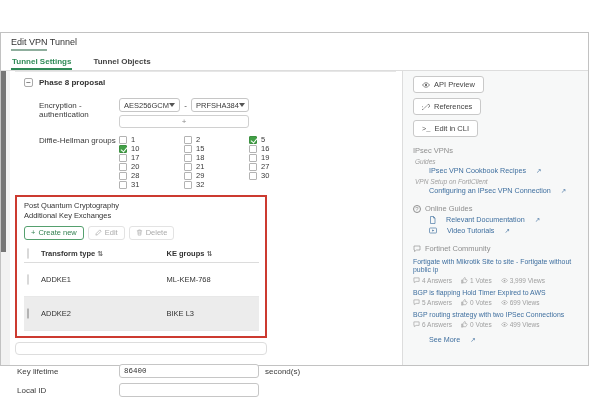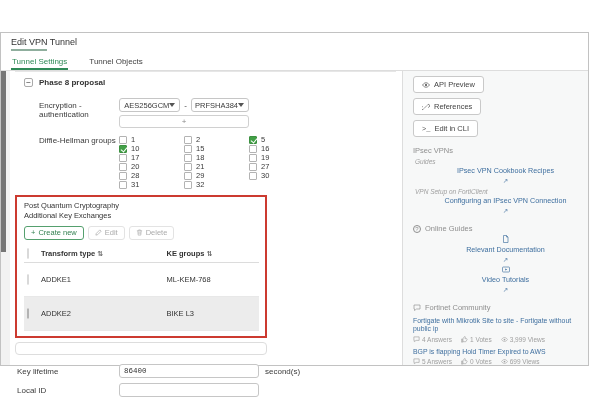--- a/index.html
+++ b/index.html
@@ -7,21 +7,21 @@
   body { font-family:"Liberation Sans","DejaVu Sans",sans-serif; color:#3a3a3a; }
   .canvas { position:relative; width:600px; height:400px; background:#fff; overflow:hidden; }
 
   .window { position:absolute; left:0; top:32px; width:589px; height:334px;
             border:1px solid #c2c2c2; background:#fff; display:flex; flex-direction:column; }
 
   
   .hdr { padding:4px 0 0 10px; }
   .hdr-title { font-size:9px; color:#333; }
   .hdr-underline { width:36px; height:2px; background:#8fae9d; margin-top:2px; }
-  .tabs { display:flex; gap:20px; padding:4px 0 0 10px; border-bottom:1px solid #ddd; }
+  .tabs { display:flex; gap:20px; padding:4px 0 0 10px; border-bottom:1px solid #ddd;font-weight:bold; }
   .tab { font-size:8px; padding:2px 1px 4px; color:#444; cursor:default; }
   .tab.active { color:#2f8a57; border-bottom:2px solid #2f8a57; padding-bottom:2px; }
 
   
   .bod { flex:1; display:flex; min-height:0; }
   .vscroll { width:9px; background:#f2f2f2; position:relative; flex:none; }
   .vscroll .thumb { position:absolute; left:0; top:0; width:5px; height:181px; background:#757575; }
   .main { flex:1; padding:0 6px 0 5px; min-width:0; }
 
   .section-head { display:flex; align-items:center; gap:6px; padding:6px 0 6px 9px;
@@ -29,21 +29,21 @@
   .collapse-box { width:9px; height:9px; border:1px solid #aaa; border-radius:2px; font-size:8px;
                   line-height:7px; text-align:center; color:#777; background:#fdfdfd; }
 
   .form-row { display:flex; margin:5px 0 0 24px; font-size:8px; }
   .form-row.outdent { margin-left:2px; }
   .form-label { width:80px; flex:none; padding-top:3px; color:#3a3a3a; }
   .form-row.outdent .form-label { width:102px; }
 
   .selgroup { width:130px; }
   .selrow { display:flex; align-items:center; gap:4px; }
-  .select { display:flex; align-items:center; justify-content:flex-end; border:1px solid #c6c6c6;
+  .select { display:flex; align-items:center; justify-content:space-between; border:1px solid #c6c6c6;
             border-radius:3px; height:14px; padding:0 4px; font-size:7.5px; background:#fff; }
   .select.s1 { width:62px; } .select.s2 { width:58px; }
   .caret { width:0; height:0; border-left:3px solid transparent; border-right:3px solid transparent;
            border-top:4px solid #555; }
   .addbtn { margin-top:3px; height:13px; width:100%; border:1px solid #d0d0d0; border-radius:3px;
             background:#fff; color:#8a8a8a; font-size:8px; text-align:center; line-height:11px; }
 
   .dh-grid { display:grid; grid-template-columns:65px 65px 65px; row-gap:3px; padding-top:2px; }
   .dh-item { display:flex; align-items:center; gap:4px; font-size:7.5px; }
   .cb { width:8px; height:8px; border:1px solid #b3b3b3; border-radius:1px; background:#fff; position:relative; flex:none; }
@@ -77,21 +77,21 @@
   
   .sidebar { width:186px; flex:none; background:#f7f8f8; border-left:1px solid #ddd;
              padding:5px 6px 0 10px; font-size:7px; overflow:hidden; }
   .sb-title { color:#9b9b9b; font-size:7.5px; margin:2px 0 6px; }
   .sb-btn { display:flex; align-items:center; gap:4px; width:fit-content; background:#fff;
             border:1px solid #c9c9c9; border-radius:3px; padding:3px 8px; margin-bottom:5px;
             color:#444; font-size:7.5px; }
   .term-glyph { font-family:"Liberation Mono","DejaVu Sans Mono",monospace; font-size:7px; color:#555; }
   .sb-sec-title { display:flex; align-items:center; gap:4px; color:#8f8f8f; font-size:7.5px; margin:9px 0 2px; }
   .sb-caption { font-style:italic; color:#a0a0a0; font-size:6.5px; margin:3px 0 1px 2px; }
-  .sb-link { display:flex; align-items:center; gap:2px; color:#3f6f9f; margin:1px 0 2px 16px; font-size:7.2px;flex-direction:column; }
+  .sb-link { display:flex; align-items:center; gap:10px; color:#3f6f9f; margin:1px 0 2px 16px; font-size:7.2px; }
   .ext { font-size:6.5px; color:#3f6f9f; }
   .qcircle { width:8px; height:8px; border:1px solid #8f8f8f; border-radius:50%; font-size:6px;
              line-height:7px; text-align:center; color:#8f8f8f; flex:none; }
   .thread { margin-top:5px; }
   .thread-title { color:#3f6f9f; line-height:1.2; font-size:6.9px; }
   .stats { display:flex; gap:9px; color:#a0a0a0; margin:2px 0 1px; font-size:6.5px; align-items:center; }
   .stat { display:flex; align-items:center; gap:2px; }
   .see-more { margin-top:7px; }
   svg.ic { flex:none; }
 </style>

